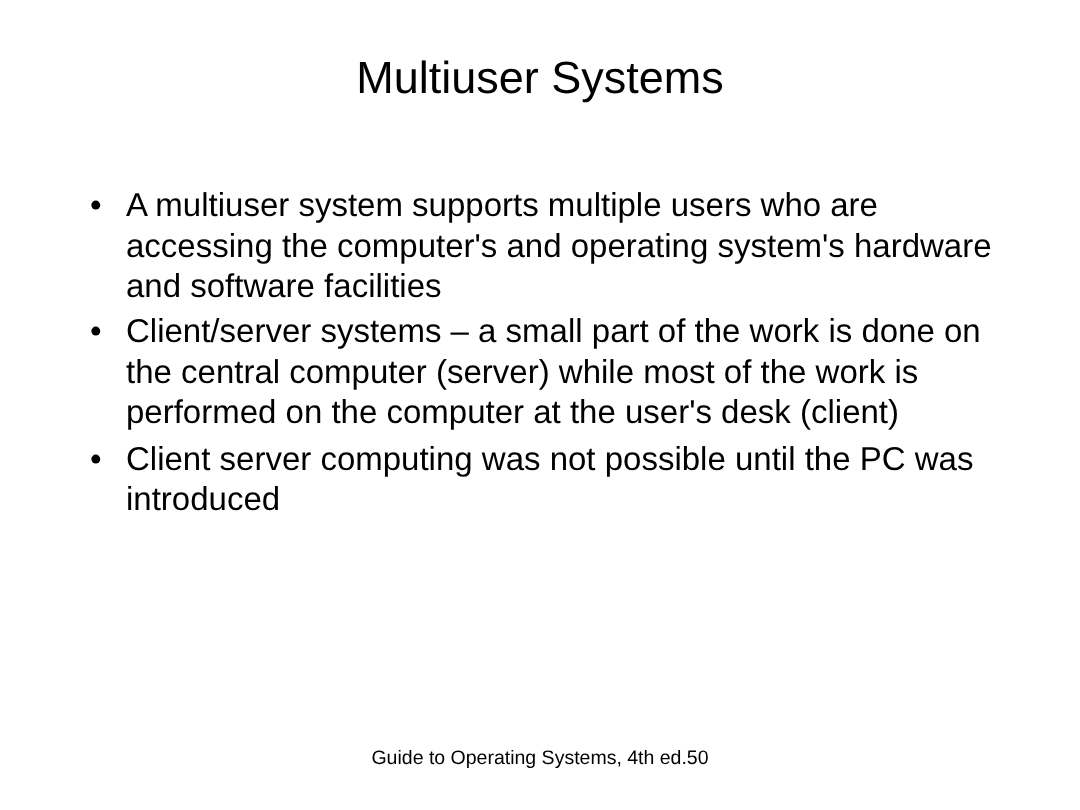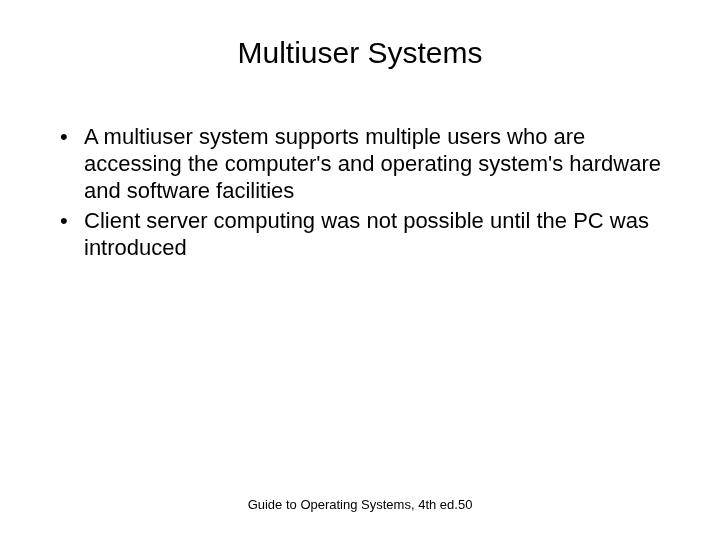--- a/index.html
+++ b/index.html
@@ -74,20 +74,23 @@
 <body>
 
 <div class="slide">
   <h1 class="title">Multiuser Systems</h1>
 
   <ul class="top">
     <li>
       <span>A multiuser system supports multiple users who are accessing the computer's and operating system's hardware and software facilities</span>
     </li>
     <li>
+      <span>Client/server systems – a small part of the work is done on the central computer (server) while most of the work is performed on the computer at the user's desk (client)</span>
+    </li>
+    <li>
       <span>Client server computing was not possible until the PC was introduced</span>
     </li>
   </ul>
 
   <div class="footer">
     <span>Guide to Operating Systems, 4th ed.</span>
     <span>50</span>
   </div>
 </div>
 

